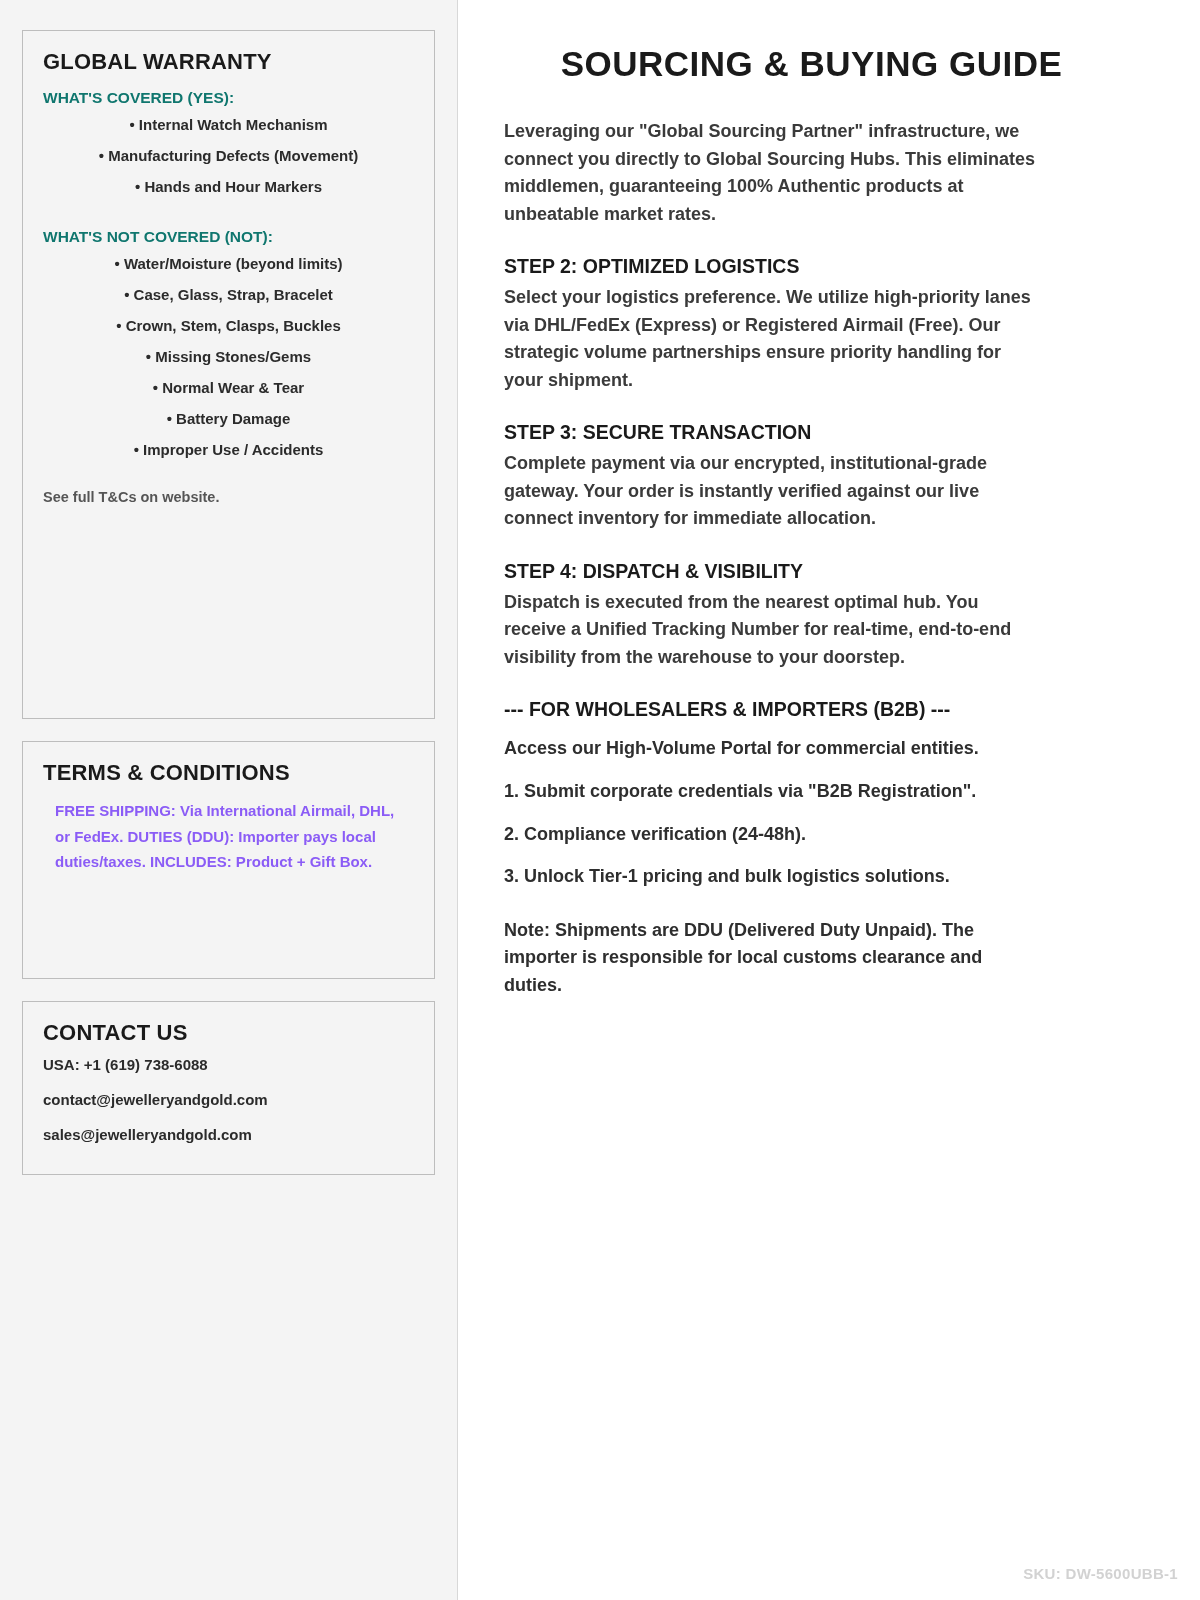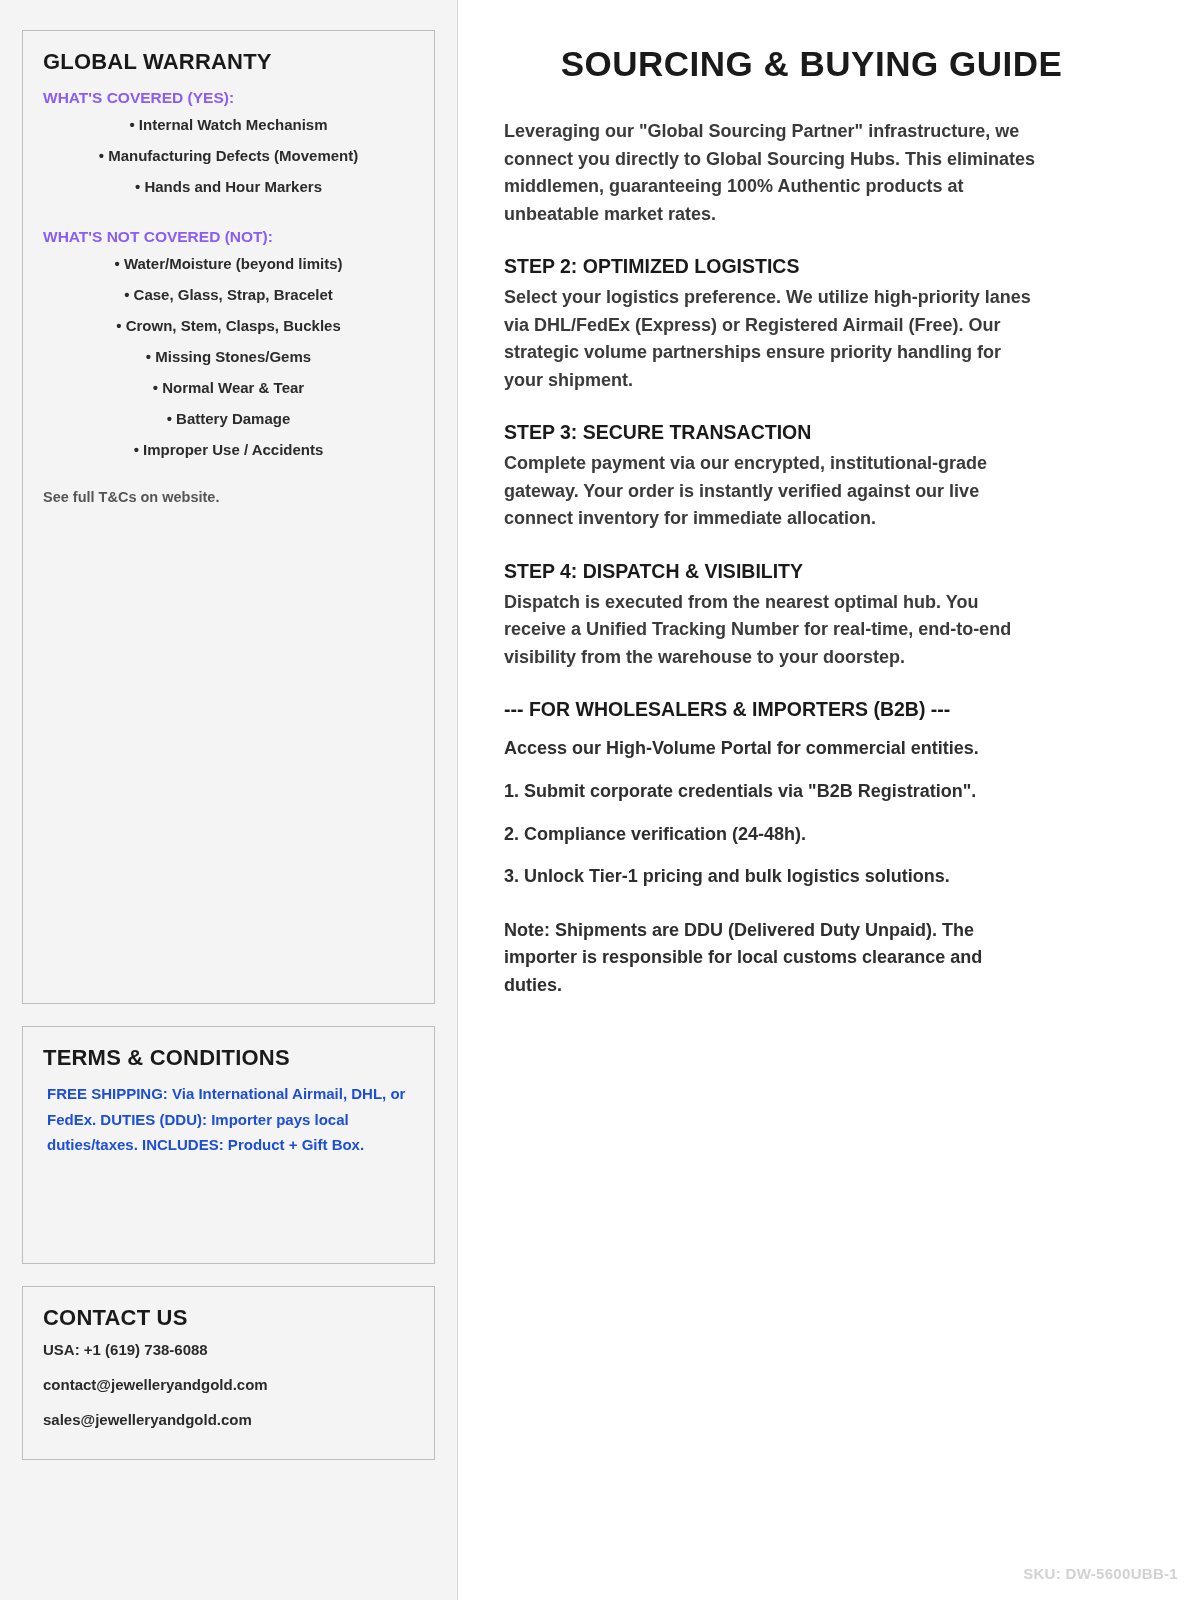--- a/index.html
+++ b/index.html
@@ -29,36 +29,36 @@
     padding: 30px 22px 0 22px;
     box-sizing: border-box;
   }
   .panel {
     border: 1px solid #bdbdbd;
     background: #f4f4f4;
     padding: 18px 20px 20px 20px;
     box-sizing: border-box;
     margin-bottom: 22px;
   }
-  .panel-warranty { height: 974px; }
+  .panel-warranty { height: 689px; }
   .panel-terms    { height: 238px; }
   .panel-contact  { height: 174px; }
 
   .panel-title {
     font-size: 22px;
     font-weight: bold;
     letter-spacing: 0.2px;
     margin: 0 0 10px 0;
     color: #1a1a1a;
   }
   .sub-head {
     font-size: 15.5px;
     font-weight: bold;
     margin: 14px 0 9px 0;
-    color: #8b5cf6;
+    color: #0f766e;
   }
   .sub-head.second { margin-top: 32px; }
   ul.bullets {
     list-style: none;
     margin: 4px;
     padding: 0;
     text-align: center;
   }
   ul.bullets li {
     font-size: 15px;
@@ -70,22 +70,22 @@
   .note-line {
     font-size: 14.5px;
     font-weight: bold;
     color: #555;
     margin-top: 30px;
   }
   .terms-body {
     font-size: 15px;
     font-weight: bold;
     line-height: 1.7;
-    color: #1d4ed8;
-    margin: 4px;
+    color: #8b5cf6;
+    margin: 12px;
   }
   .contact-line {
     font-size: 15px;
     font-weight: bold;
     color: #2b2b2b;
     margin: 0 0 18px 0;
   }
   .contact-line:first-of-type { margin-top: 4px; }
 
   

